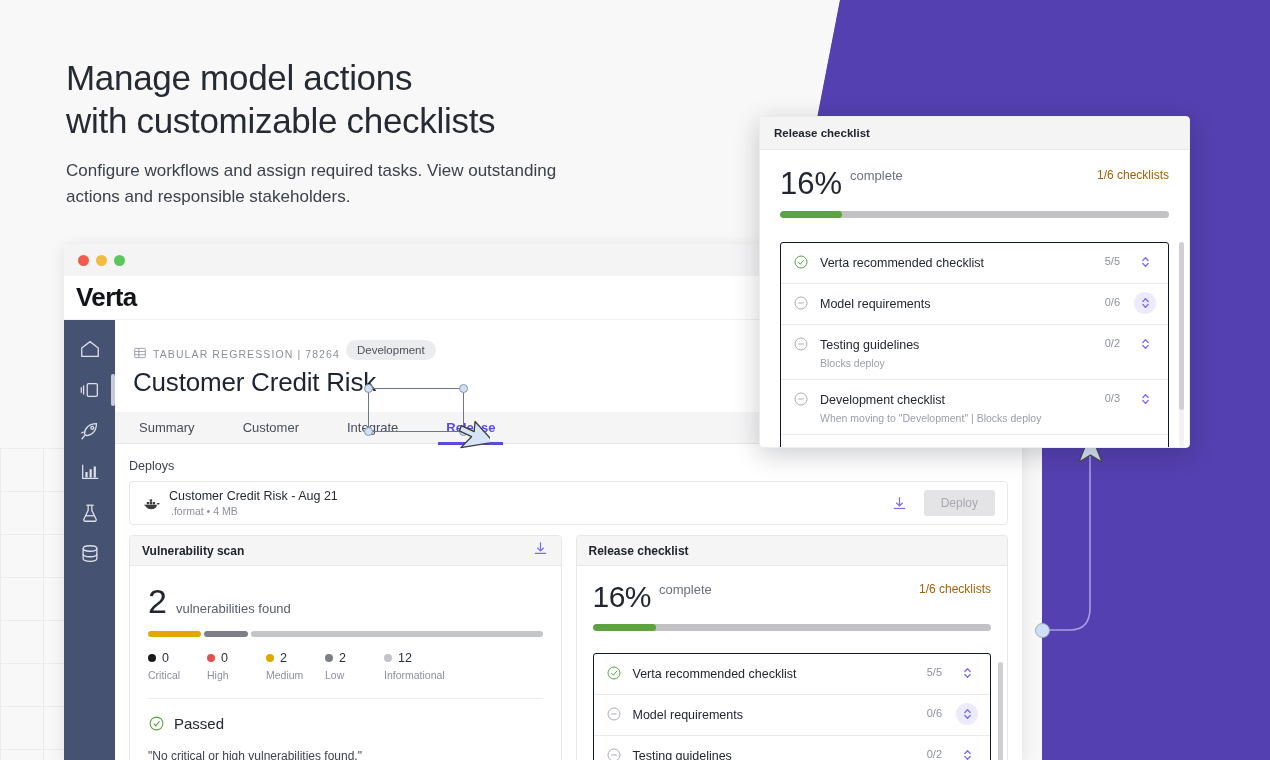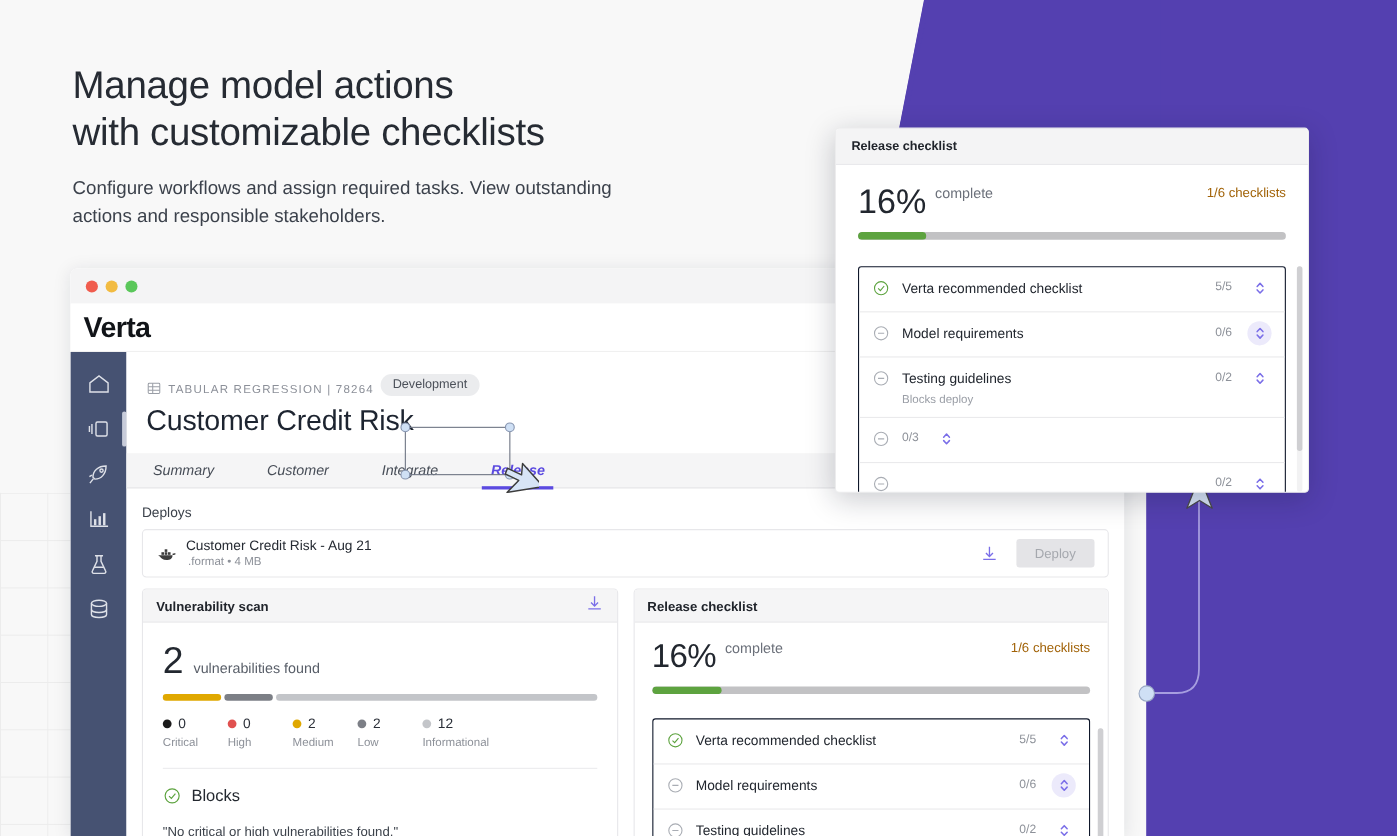--- a/index.html
+++ b/index.html
@@ -85,21 +85,21 @@
   .content { flex: 1; background: #fff; overflow: hidden; position: relative; }
 
   .crumbrow { display: flex; align-items: flex-end; gap: 6px; padding: 20px 0 0 18px; }
   .crumb-txt { font-size: 10.5px; letter-spacing: 1.1px; color: #8b8f98; font-weight: 500; }
   .badge {
     background: #ebecee; color: #4b5059; font-size: 11.5px; padding: 4px 11px; border-radius: 11px;
   }
   .page-title { font-size: 26px; color: #1d2430; font-weight: 400; padding: 7px 0 0 18px; letter-spacing: -0.2px; }
 
   .tabs { display: flex; gap: 0; background: #f5f5f6; margin-top: 14px; height: 32px; align-items: center; border-bottom: 1px solid #e6e6e8;}
-  .tab { font-size: 13px; color: #474d57; padding: 0 24px; height: 32px; line-height: 32px; position: relative; font-style: italic;}
+  .tab { font-size: 13px; color: #474d57; padding: 0 24px; height: 32px; line-height: 32px; position: relative;}
   .tab.sel { color: #5b4ae0; font-weight: 600; }
   .tab.sel::after { content: ""; position: absolute; left: 16px; right: 16px; bottom: -1px; height: 2.5px; background: #5b4ae0; }
 
   .deploys-label { font-size: 12.5px; color: #3c424b; padding: 15px 0 0 14px; }
   .deploy-card {
     margin: 8px 14px 0 14px; border: 1px solid #e7e7ea; border-radius: 4px; height: 44px;
     display: flex; align-items: center; padding: 0 12px; background: #fff;
   }
   .whale { width: 19px; height: 15px; margin-right: 8px; }
   .dep-name { font-size: 12.5px; color: #262b33; }
@@ -374,21 +374,21 @@
                     </div>
                     <div class="nm">Informational</div>
                   </div>
                 </div>
               <div class="sep"></div>
               <div class="passed-row">
                 <svg width="17" height="17" viewBox="0 0 24 24" fill="none" stroke="#5da33f" stroke-width="1.5">
                   <circle cx="12" cy="12" r="9"></circle>
                     <path d="M8 12.3 L11 15.3 L16.2 9"></path>
                 </svg>
-                <span class="passed-txt">Blocks</span>
+                <span class="passed-txt">Passed</span>
               </div>
               <div class="quote">"No critical or high vulnerabilities found."</div>
             </div>
           </div>
 
           <div class="card">
             <div class="card-head">
               <span class="t">Release checklist</span>
             </div>
             <div class="cbody">
@@ -509,20 +509,21 @@
                 <path d="M3 6.2 L6 3 L9 6.2"></path>
                 <path d="M3 9.8 L6 13 L9 9.8"></path>
               </svg>
             </span>
           </div>
           <div class="crow">
             <span class="cicon"><svg width="16" height="16" viewBox="0 0 24 24" fill="none" stroke="#a9adb4" stroke-width="1.5">
                 <circle cx="12" cy="12" r="9"></circle>
                 <path d="M7.8 12 H16.2"></path>
               </svg></span>
+            <span class="ctxt"><span class="cname">Development checklist</span><div class="cmeta">When moving to "Development"  |  Blocks deploy</div></span>
             <span class="ccount">0/3</span>
             <span class="cstep">
               <svg width="11" height="14" viewBox="0 0 12 16" fill="none" stroke="#7a6ee8" stroke-width="1.6" stroke-linecap="round" stroke-linejoin="round">
                 <path d="M3 6.2 L6 3 L9 6.2"></path>
                 <path d="M3 9.8 L6 13 L9 9.8"></path>
               </svg>
             </span>
           </div>
           <div class="crow">
             <span class="cicon"><svg width="16" height="16" viewBox="0 0 24 24" fill="none" stroke="#a9adb4" stroke-width="1.5">

